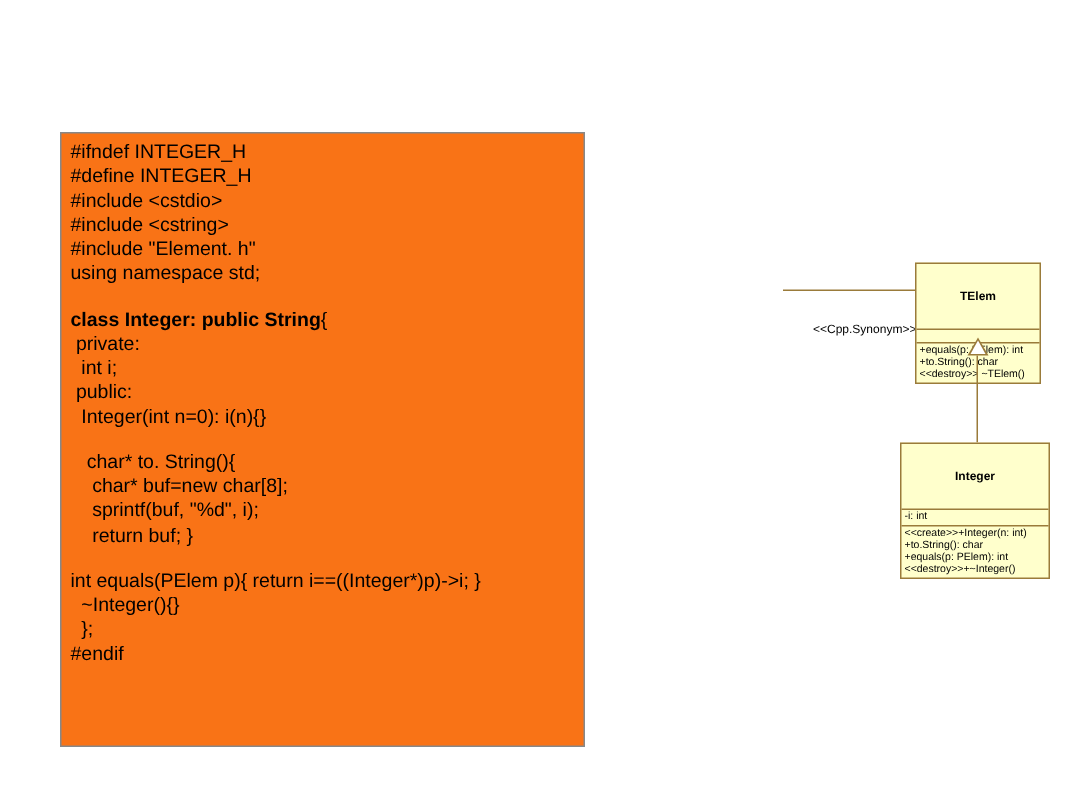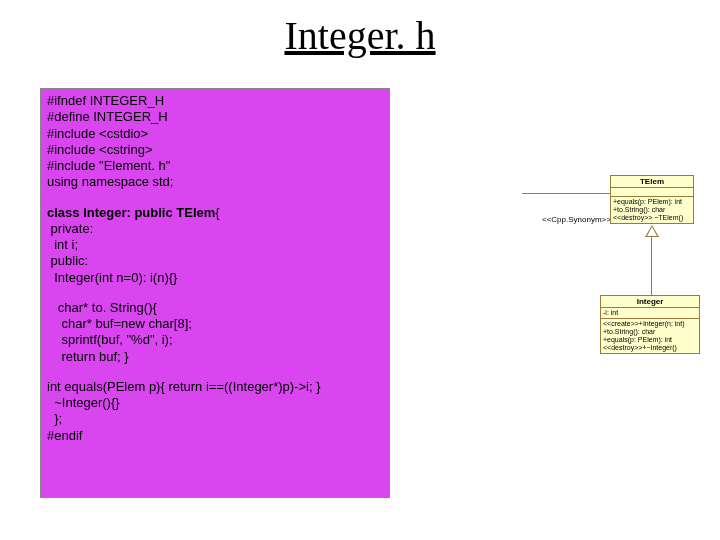--- a/index.html
+++ b/index.html
@@ -35,21 +35,21 @@
     top: 88px;
     width: 350px;
     height: 410px;
     border: 1px solid #888;
     box-sizing: border-box;
     padding: 4px 6px;
     font-family: Arial, Helvetica, sans-serif;
     font-size: 13px;
     line-height: 1.25;
     color: #000;
-    background: #d946ef;
+    background: #f97316;
   }
   .codebox .blk { margin-bottom: 14px; white-space: pre; }
   .codebox .bold { font-weight: 700; }
   .diagram {
     position: absolute;
     left: 430px;
     top: 175px;
     width: 265px;
     height: 230px;
   }
@@ -59,21 +59,21 @@
     background: #ffffcc;
     border: 1px solid #9a7b3a;
     font-family: Arial, Helvetica, sans-serif;
     font-size: 7px;
     line-height: 1.15;
     color: #000;
     box-sizing: border-box;
   }
   .ubox .uhead {
     text-align: center;
-    padding: 1px 2px;
+    padding: 17px 2px;
     border-bottom: 1px solid #9a7b3a;
     font-weight: 400;
   }
   .ubox .stereo { font-size: 7px; }
   .ubox .uname { font-weight: 700; font-size: 8px; }
   .ubox .usect {
     border-bottom: 1px solid #9a7b3a;
     padding: 1px 2px;
     min-height: 6px;
   }
@@ -102,30 +102,29 @@
     border-left: 5px solid transparent;
     border-right: 5px solid transparent;
     border-bottom: 9px solid #fff;
   }
 </style>
 </head>
 <body>
 
 <div class="slide">
 
-  <div class="title">Integer. h</div>
 
   <div class="codebox">
     <div class="blk">#ifndef INTEGER_H
 #define INTEGER_H
 #include &lt;cstdio&gt;
 #include &lt;cstring&gt;
 #include "Element. h"
 using namespace std;</div>
-    <div class="blk"><span class="bold">class Integer: public TElem</span><span>{
+    <div class="blk"><span class="bold">class Integer: public String</span><span>{
  private:
   int i;
  public:
   Integer(int n=0): i(n){}</span></div>
     <div class="blk">   char* to. String(){
     char* buf=new char[8];
     sprintf(buf, "%d", i);
     return buf; }</div>
     <div class="blk">int equals(PElem p){ return i==((Integer*)p)-&gt;i; }
   ~Integer(){}

